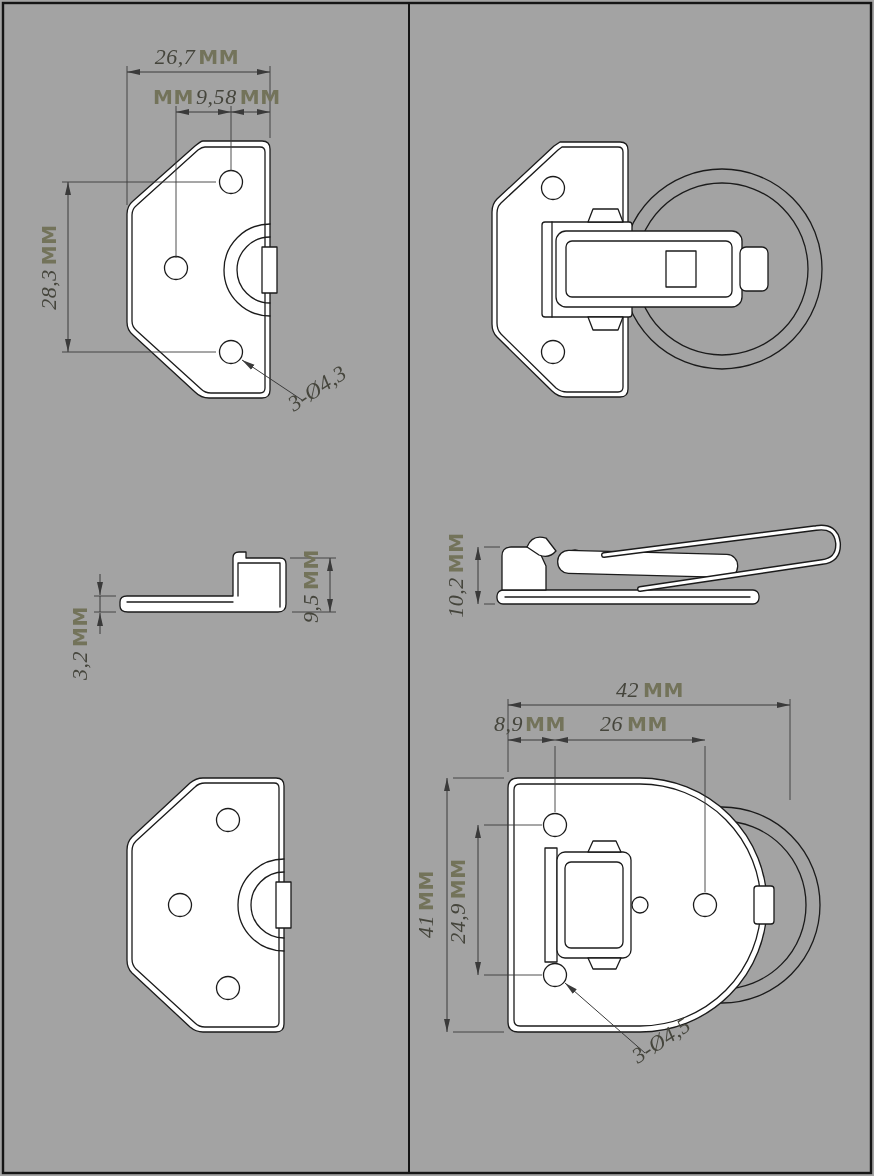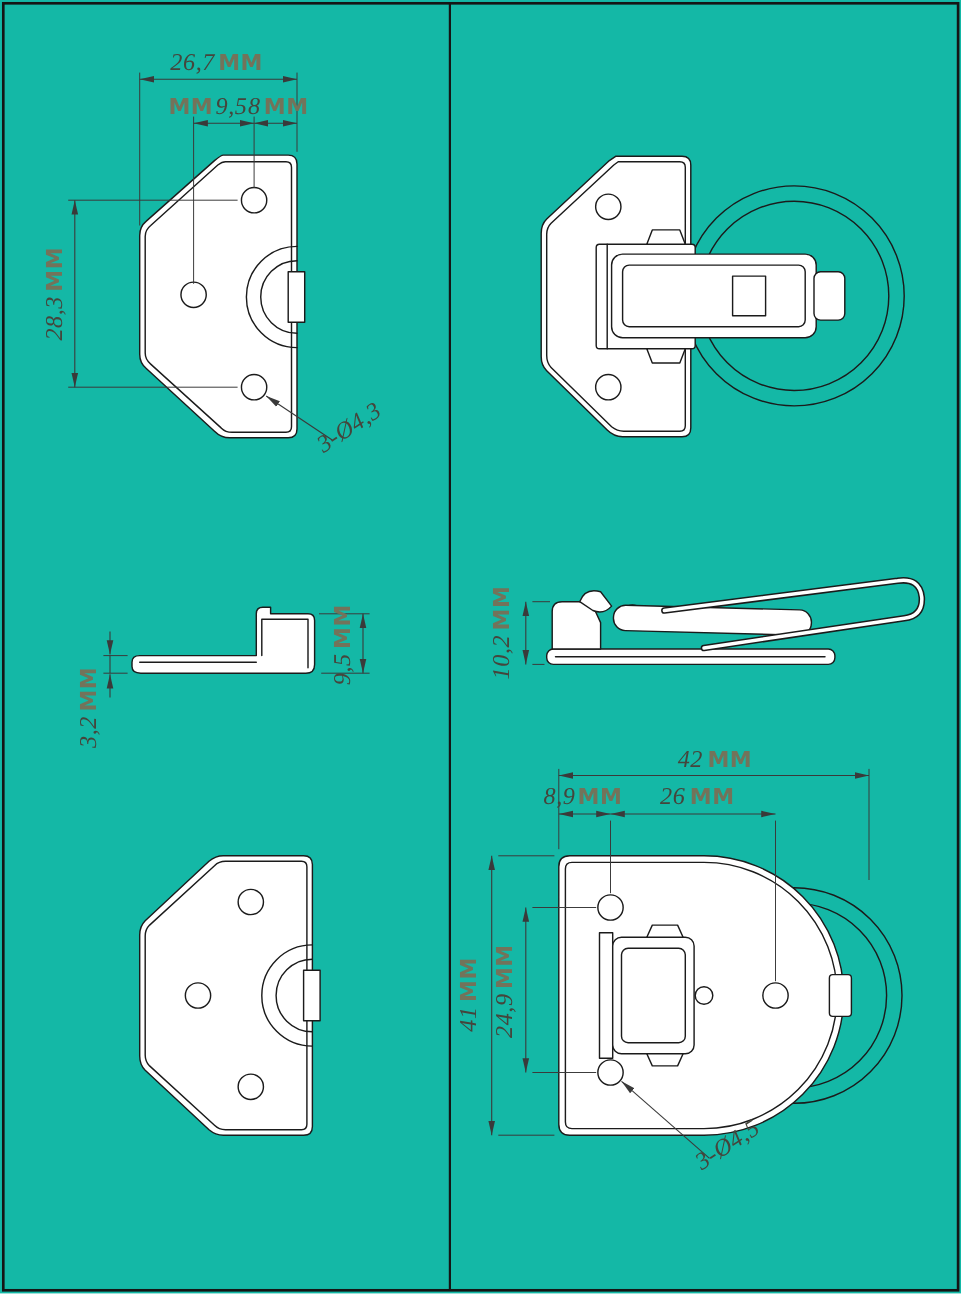--- a/index.html
+++ b/index.html
@@ -1,16 +1,16 @@
 <!DOCTYPE html>
 <html><head>
 <meta charset="utf-8">
 <style>
   html,body { margin:0; padding:0; background:#ffffff; }
-  .page { position:relative; width:874px; height:1176px; background:#14b8a6; overflow:hidden; }
+  .page { position:relative; width:874px; height:1176px; background:#a3a3a3; overflow:hidden; }
   svg { display:block; }
 
   .frame  { fill:none; stroke:#151515; stroke-width:2.4; }
   .divider{ stroke:#151515; stroke-width:2; }
 
   .ol  { fill:none; stroke:#1b1b1b; stroke-width:1.3; stroke-linejoin:round; stroke-linecap:round; }
   .olf { fill:#ffffff; stroke:#1b1b1b; stroke-width:1.3; stroke-linejoin:round; stroke-linecap:round; }
 
   .dim { stroke:#3a3a3a; stroke-width:1; fill:none; }
   .ext { stroke:#3a3a3a; stroke-width:0.9; fill:none; }

